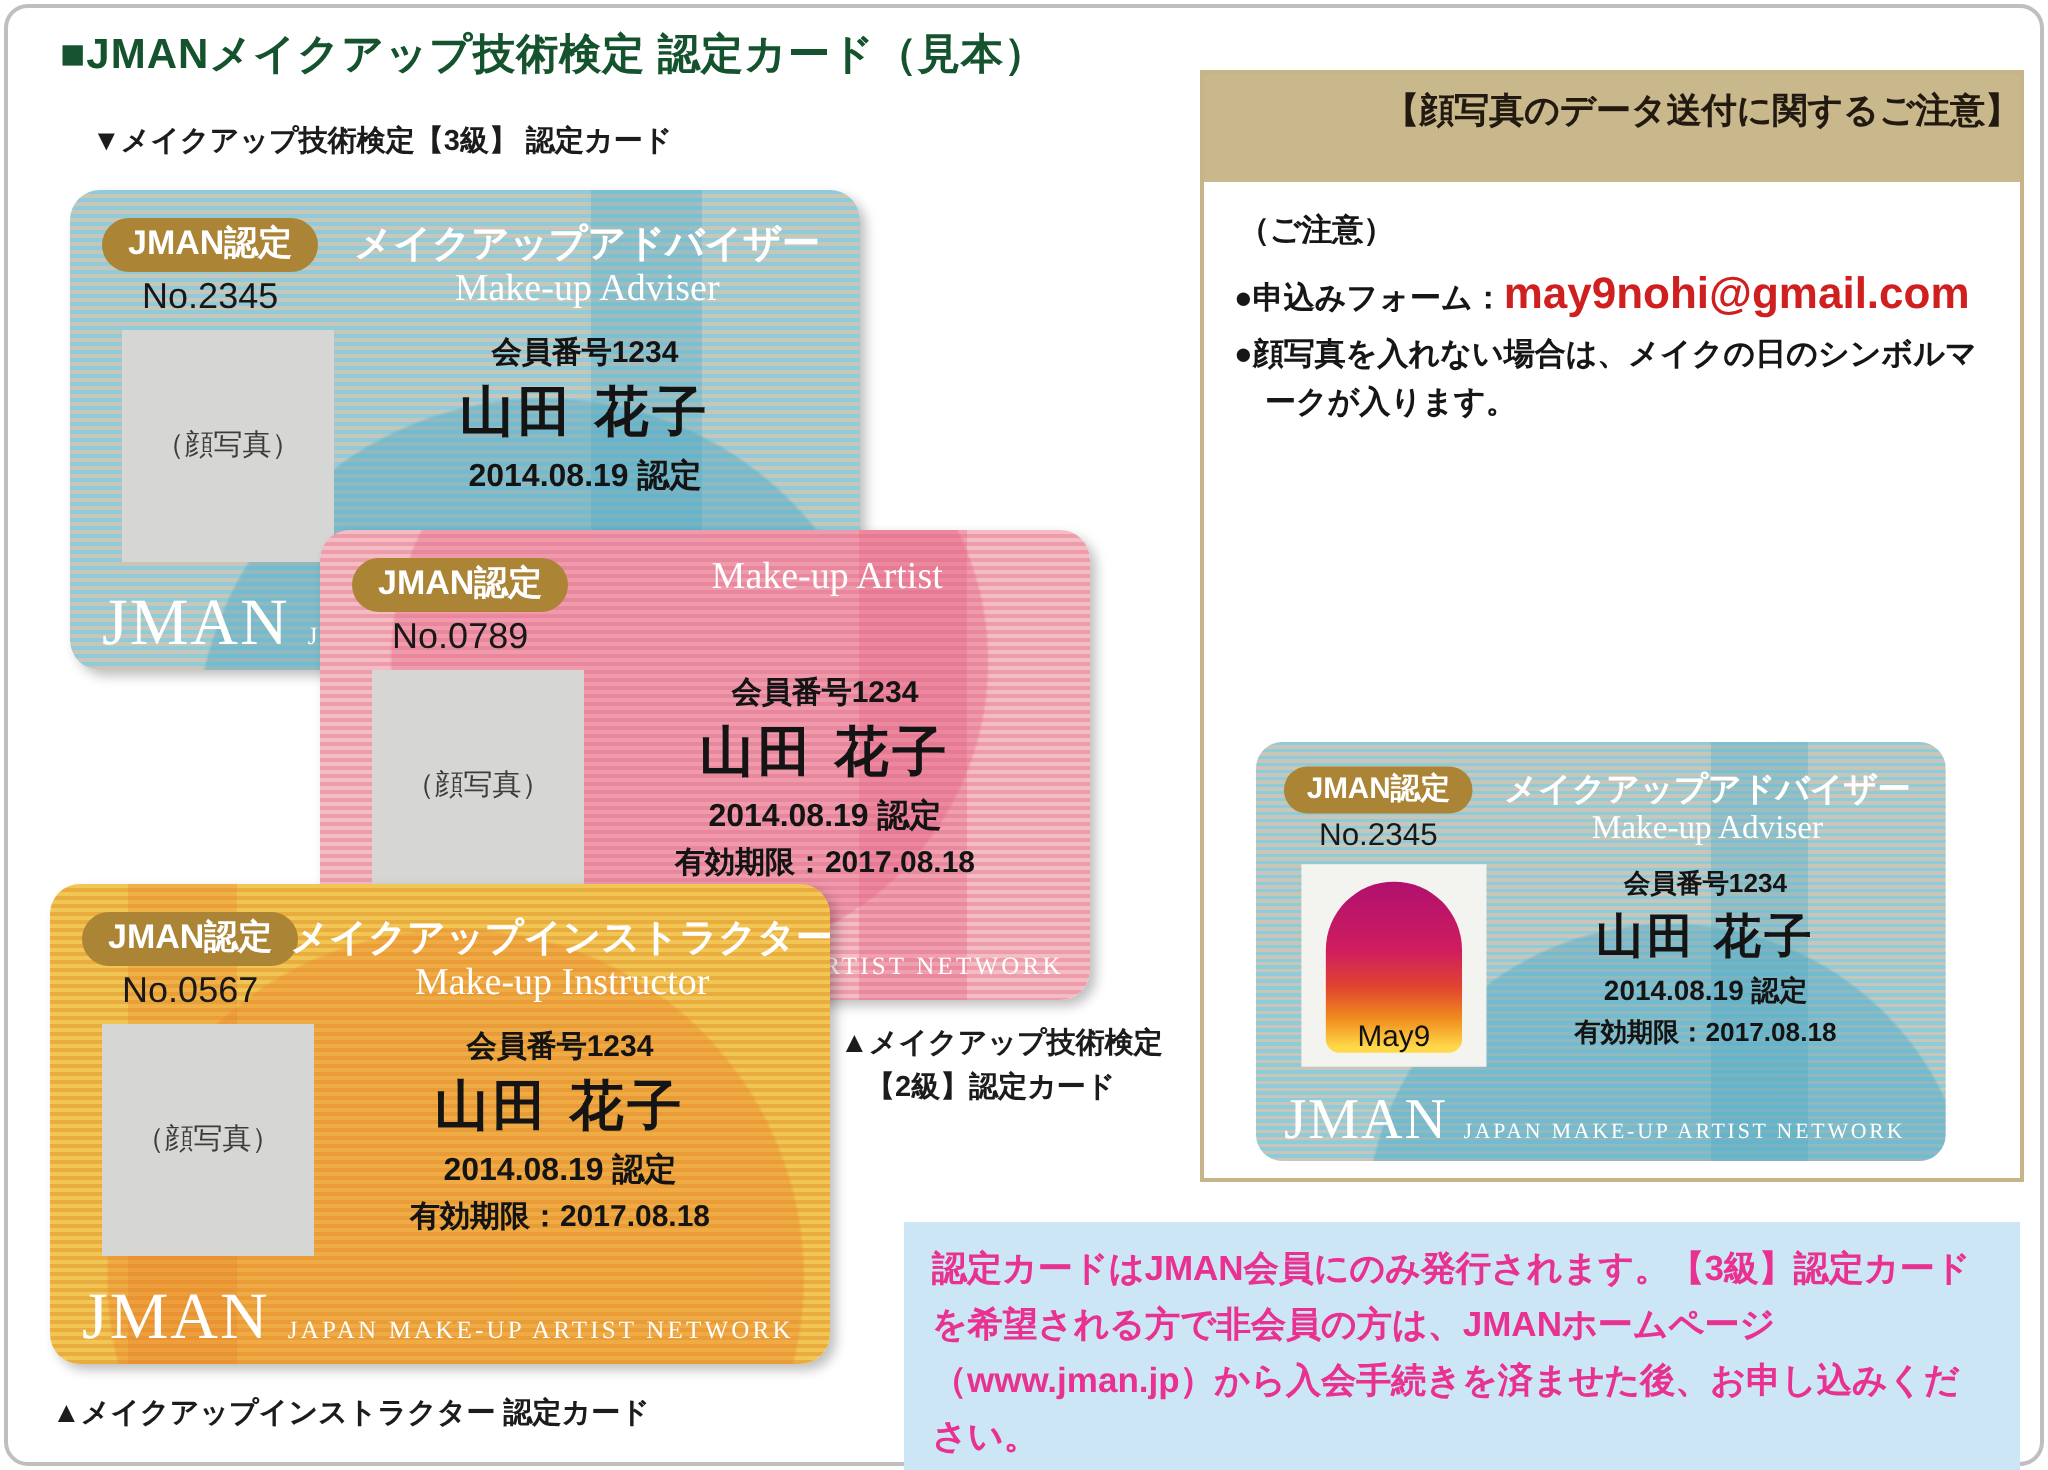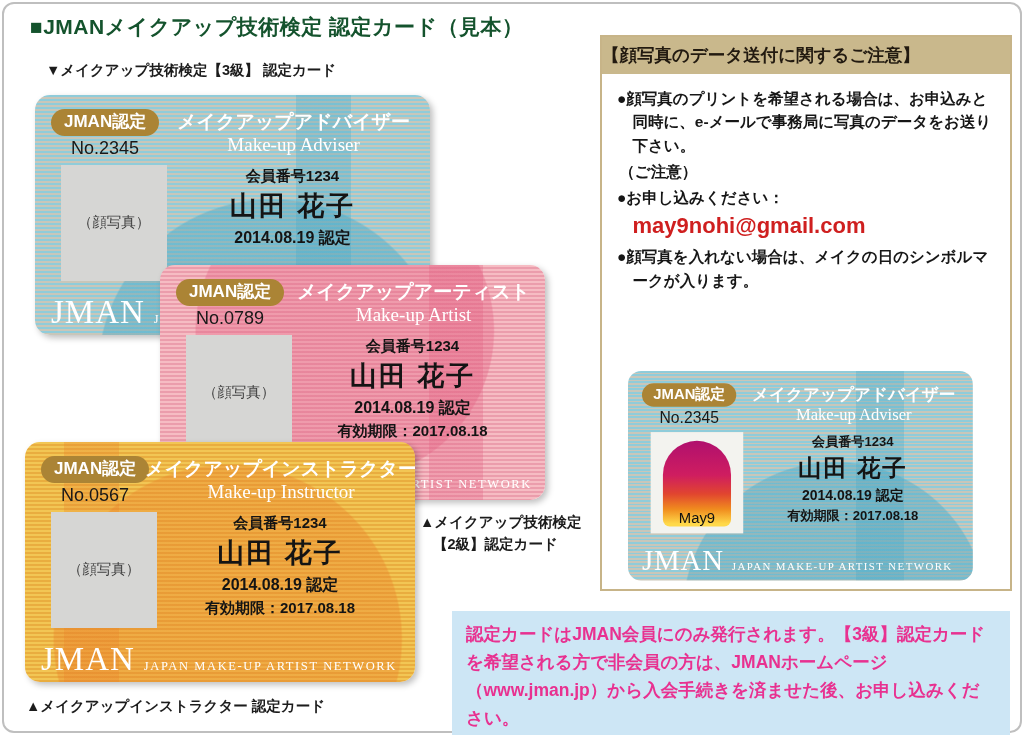--- a/index.html
+++ b/index.html
@@ -55,21 +55,21 @@
   .name{font-size:27px;font-weight:bold;letter-spacing:2px;margin-top:2px;}
   .certified{font-size:16px;font-weight:bold;margin-top:4px;}
   .valid{font-size:15px;font-weight:bold;margin-top:3px;}
   .card .foot{position:absolute;left:16px;bottom:6px;display:flex;align-items:baseline;gap:9px;color:#fff;
      font-family:"Liberation Serif","DejaVu Serif",serif;white-space:nowrap;}
   .jman{font-size:33px;letter-spacing:1px;line-height:1;}
   .network{font-size:12.5px;letter-spacing:1.6px;}
 
   
   #notice{position:absolute;left:600px;top:35px;width:412px;height:556px;border:2px solid #c7b488;background:#fff;box-sizing:border-box;}
-  .notice-header{background:#c9b88c;color:#221a10;font-weight:bold;font-size:17.5px;text-align:left;padding:6px 0 7px;}
+  .notice-header{background:#c9b88c;color:#221a10;font-weight:bold;font-size:17.5px;text-align:right;padding:6px 0 24px;}
   .notice-body{padding:13px 12px 0 15px;font-size:15.5px;font-weight:bold;color:#161616;line-height:1.5;}
   .notice-body p{margin:0 0 3px 0;}
   .p-bullet{padding-left:1em;text-indent:-1em;}
   .p-caution{padding-left:.15em;}
   .p-blue{color:#1b7fd0;padding-left:1.55em;text-indent:-1.05em;}
   .p-sendto{padding-left:1em;text-indent:-1em;}
   .email{color:#cf1f1f;font-size:22px;text-decoration:none;font-weight:bold;}
 
   
   #member-note{position:absolute;left:452px;top:611px;width:558px;box-sizing:border-box;background:#cde6f5;
@@ -109,21 +109,20 @@
   </div>
 </div>
 
 <div class="card c-pink" id="card-artist">
   <div class="top">
     <div class="badge-col">
       <div class="badge">JMAN認定</div>
       <div class="card-no">No.0789</div>
     </div>
     <div class="title-col">
-      <div class="title-jp">メイクアップアーティスト</div>
       <div class="title-en">Make-up Artist</div>
     </div>
   </div>
   <div class="mid">
     <div class="photo">（顔写真）</div>
     <div class="info">
       <div class="member">会員番号1234</div>
       <div class="name">山田 花子</div>
       <div class="certified">2014.08.19 認定</div>
       <div class="valid">有効期限：2017.08.18</div>
@@ -163,23 +162,22 @@
 
 <div class="small-label" id="label-2kyu">
   <div class="l1">▲メイクアップ技術検定</div>
   <div class="l2">【2級】認定カード</div>
 </div>
 <div class="small-label" id="label-inst">▲メイクアップインストラクター 認定カード</div>
 
 <div id="notice">
   <div class="notice-header">【顔写真のデータ送付に関するご注意】</div>
   <div class="notice-body">
-    <p class="p-bullet">●顔写真のプリントを希望される場合は、お申込みと同時に、e-メールで事務局に写真のデータをお送り下さい。</p>
     <p class="p-caution">（ご注意）</p>
-    <p class="p-sendto"><span>●お申し込みください：</span><a class="email" href="#">may9nohi@gmail.com</a></p>
+    <p class="p-sendto"><span>●申込みフォーム：</span><a class="email" href="#">may9nohi@gmail.com</a></p>
     <p class="p-bullet">●顔写真を入れない場合は、メイクの日のシンボルマークが入ります。</p>
   </div>
 </div>
 
 <div class="card c-teal" id="card-sample">
   <div class="top">
     <div class="badge-col">
       <div class="badge">JMAN認定</div>
       <div class="card-no">No.2345</div>
     </div>

